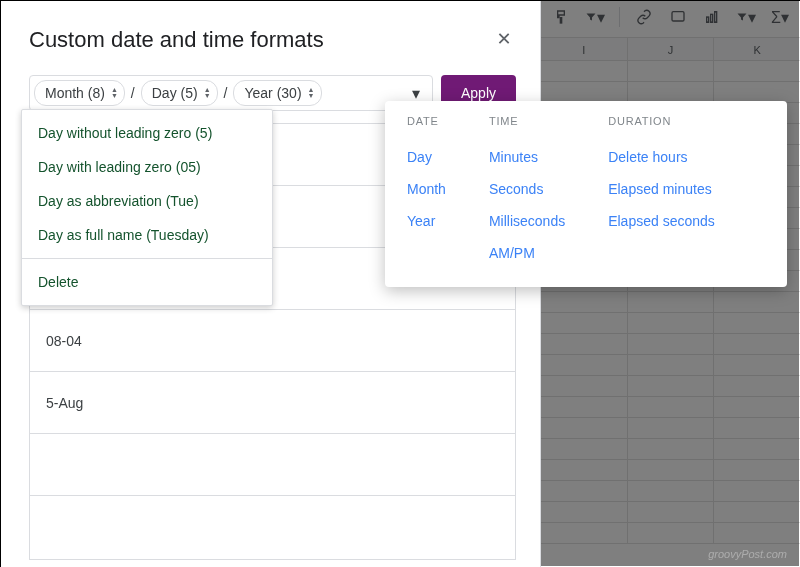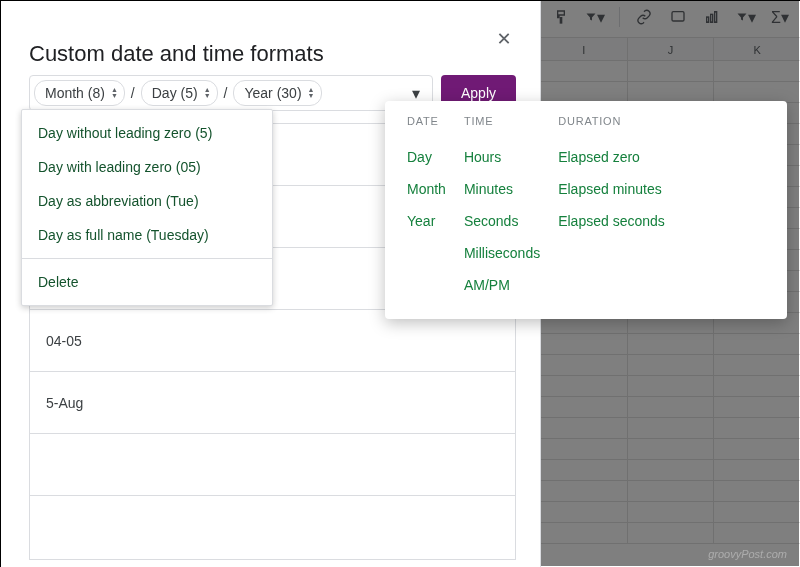--- a/index.html
+++ b/index.html
@@ -13,44 +13,44 @@
   .toolbar .sep { width: 1px; height: 20px; background: #dadce0; }
   .colheaders { position: absolute; top: 36px; left: 540px; right: 0; height: 24px; background: #f8f9fa; border-top: 1px solid #e0e0e0; border-bottom: 1px solid #e0e0e0; display: flex; }
   .colheaders div { flex: 1; text-align: center; font-size: 11px; color: #5f6368; line-height: 24px; border-right: 1px solid #e0e0e0; }
   .gridrows { position: absolute; top: 60px; left: 540px; right: 0; bottom: 0; }
   .gridrows .r { height: 21px; border-bottom: 1px solid #e0e0e0; display: flex; }
   .gridrows .r div { flex: 1; border-right: 1px solid #e0e0e0; }
   .dark-overlay { position: absolute; top: 0; left: 540px; right: 0; bottom: 0; background: rgba(0,0,0,0.5); }
 
   
   .dialog { position: absolute; top: 0; left: 0; width: 540px; height: 567px; background: #fff; border-right: 1px solid #dadce0; }
-  .dlg-title { position: absolute; top: 40px; left: 28px; font-size: 22px; color: #202124; }
+  .dlg-title { position: absolute; top: 26px; left: 28px; font-size: 22px; color: #202124; }
   .close-btn { position: absolute; top: 26px; right: 24px; width: 24px; height: 24px; display: flex; align-items: center; justify-content: center; color: #5f6368; cursor: pointer; font-size: 18px; }
 
   .token-row { position: absolute; top: 74px; left: 28px; right: 24px; height: 36px; display: flex; align-items: center; gap: 8px; }
   .token-box { flex: 1; height: 36px; border: 1px solid #dadce0; border-radius: 4px; display: flex; align-items: center; padding: 0 4px; gap: 4px; }
   .token { border: 1px solid #dadce0; border-radius: 12px; height: 26px; display: flex; align-items: center; padding: 0 6px 0 10px; font-size: 14px; color: #3c4043; cursor: pointer; gap: 4px; }
   .token .sorter { display: flex; flex-direction: column; font-size: 7px; line-height: 6px; color: #5f6368; margin-left: 2px; }
   .token-sep { font-size: 14px; color: #3c4043; padding: 0 2px; }
   .add-caret { margin-left: auto; width: 24px; height: 24px; display: flex; align-items: center; justify-content: center; color: #3c4043; cursor: pointer; }
   .apply-btn { height: 36px; background: #701a75; color: #fff; border: none; border-radius: 4px; padding: 0 20px; font-size: 14px; font-weight: 500; cursor: pointer; }
 
   .format-list { position: absolute; top: 122px; left: 28px; right: 24px; bottom: 8px; border: 1px solid #dadce0; border-top: none; overflow: hidden; }
   .format-item { height: 62px; border-top: 1px solid #dadce0; display: flex; align-items: center; padding: 0 16px; font-size: 14px; color: #3c4043; cursor: pointer; }
 
   
   .day-menu { position: absolute; top: 108px; left: 20px; width: 252px; background: #fff; border: 1px solid #dadce0; border-radius: 2px; box-shadow: 0 2px 6px rgba(0,0,0,0.2); z-index: 30; padding: 6px 0; }
   .day-menu .mi { padding: 9px 16px; font-size: 14px; color: #14532d; cursor: pointer; }
   .day-menu .divider { height: 1px; background: #dadce0; margin: 6px 0; }
 
   
-  .type-picker { position: absolute; top: 100px; left: 384px; width: 402px; background: #fff; border-radius: 4px; box-shadow: 0 4px 16px rgba(0,0,0,0.25); z-index: 40; padding: 14px 22px 18px 22px; display: flex; gap: 18px; }
+  .type-picker { position: absolute; top: 100px; left: 384px; width: 402px; background: #fff; border-radius: 4px; box-shadow: 0 4px 16px rgba(0,0,0,0.25); z-index: 40; padding: 14px 22px 18px 22px; display: flex; gap: 43px; }
   .tp-col { display: flex; flex-direction: column; }
   .tp-head { font-size: 11px; letter-spacing: 0.8px; color: #80868b; font-weight: 500; margin-bottom: 14px; }
-  .tp-item { font-size: 14px; color: #15803d; padding: 8px 0; cursor: pointer; white-space: nowrap; }
+  .tp-item { font-size: 14px; color: #3b82f6; padding: 8px 0; cursor: pointer; white-space: nowrap; }
 
   .watermark { position: absolute; bottom: 6px; right: 12px; font-size: 11px; color: rgba(255,255,255,0.35); font-style: italic; z-index: 2; }
 </style>
 </head>
 <body>
 
 <div class="frame">
   <div class="sheet-bg">
     <div class="toolbar">
       <span class="ticon">
@@ -248,21 +248,21 @@
           <span>▾</span>
         </div>
       </div>
       <button class="apply-btn">Apply</button>
     </div>
 
     <div class="format-list">
       <div class="format-item">8/5/30</div>
       <div class="format-item">08-05-30</div>
       <div class="format-item">8/5</div>
-      <div class="format-item">04-05</div>
+      <div class="format-item">08-04</div>
       <div class="format-item">5-Aug</div>
       <div class="format-item"></div>
       <div class="format-item"></div>
     </div>
   </div>
 
   <div class="day-menu">
     <div class="mi">Day without leading zero (5)</div>
     <div class="mi">Day with leading zero (05)</div>
     <div class="mi">Day as abbreviation (Tue)</div>
@@ -273,26 +273,25 @@
 
   <div class="type-picker">
     <div class="tp-col">
       <div class="tp-head">DATE</div>
       <div class="tp-item">Day</div>
       <div class="tp-item">Month</div>
       <div class="tp-item">Year</div>
     </div>
     <div class="tp-col">
       <div class="tp-head">TIME</div>
-      <div class="tp-item">Hours</div>
       <div class="tp-item">Minutes</div>
       <div class="tp-item">Seconds</div>
       <div class="tp-item">Milliseconds</div>
       <div class="tp-item">AM/PM</div>
     </div>
     <div class="tp-col">
       <div class="tp-head">DURATION</div>
-      <div class="tp-item">Elapsed zero</div>
+      <div class="tp-item">Delete hours</div>
       <div class="tp-item">Elapsed minutes</div>
       <div class="tp-item">Elapsed seconds</div>
     </div>
   </div>
 </div>
 
 </body></html>

